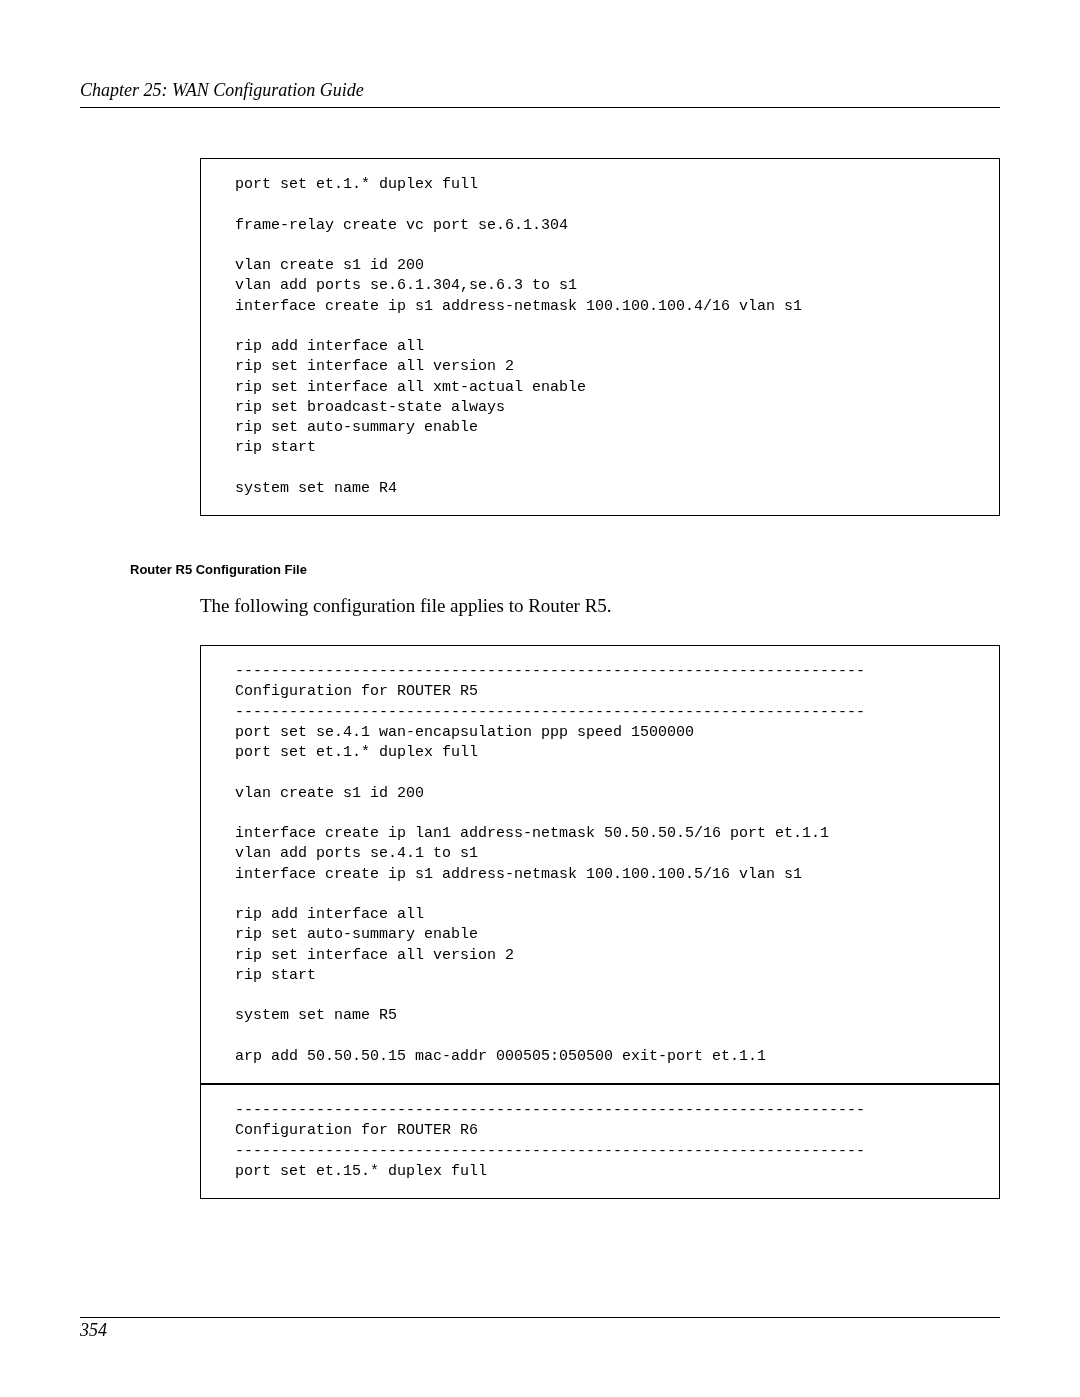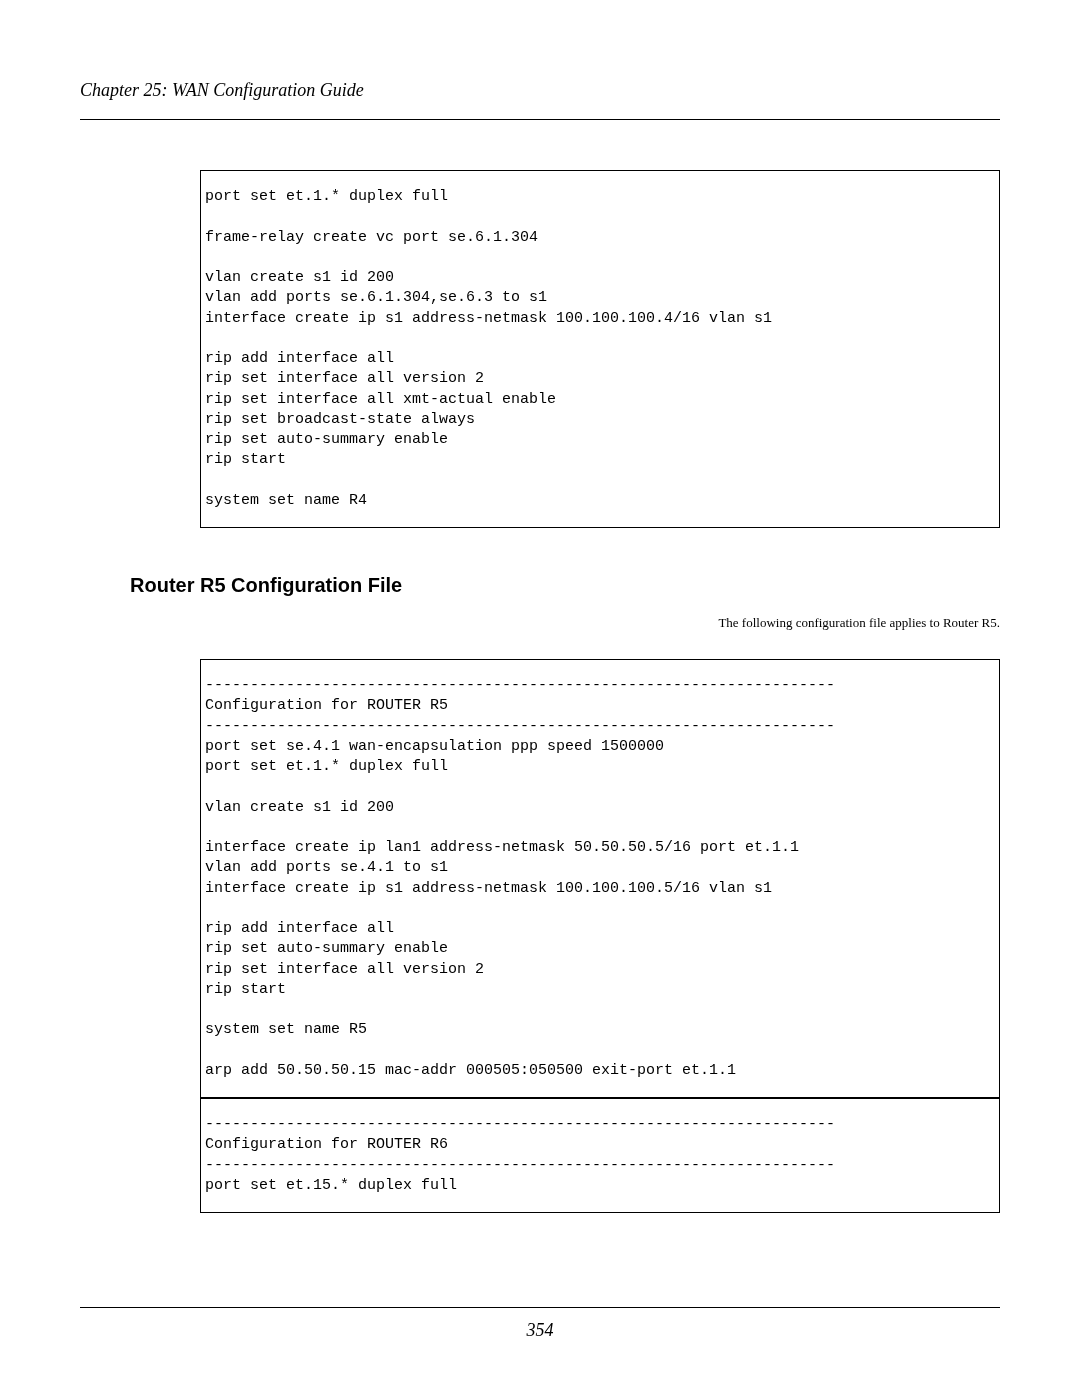--- a/index.html
+++ b/index.html
@@ -14,61 +14,60 @@
   }
   .page {
     padding: 80px 80px 0 80px;
     box-sizing: border-box;
     width: 100%;
     height: 100%;
     position: relative;
   }
   .header-line {
     border-bottom: 1px solid #000;
-    padding-bottom: 18px;
+    padding-bottom: 6px;
     margin-bottom: 50px;
   }
   .chapter-title {
     font-style: italic;
     font-size: 18px;
   }
   .code-box {
     border: 1px solid #000;
-    padding: 16px 4px;
+    padding: 16px 34px;
     margin-left: 120px;
     margin-right: 0;
     font-family: "Courier New", Courier, monospace;
     font-size: 15px;
     line-height: 1.35;
     white-space: pre;
     overflow: hidden;
   }
   .section-heading {
     font-family: "Arial", "Helvetica", sans-serif;
     font-weight: bold;
-    font-size: 20px;
+    font-size: 13px;
     margin-top: 46px;
     margin-bottom: 18px;
     margin-left: 50px;
   }
   .body-text {
-    font-size: 13px;
+    font-size: 19px;
     margin-left: 120px;
     margin-bottom: 28px;
-    text-align: right;
   }
   .footer {
     position: absolute;
     bottom: 56px;
     left: 80px;
     right: 80px;
     border-top: 1px solid #000;
-    padding-top: 12px;
+    padding-top: 2px;
     display: flex;
-    justify-content: center;
+    justify-content: flex-start;
     font-style: italic;
     font-size: 18px;
   }
 </style>
 </head>
 <body>
 
 <div class="page">
 
   <div class="header-line">

